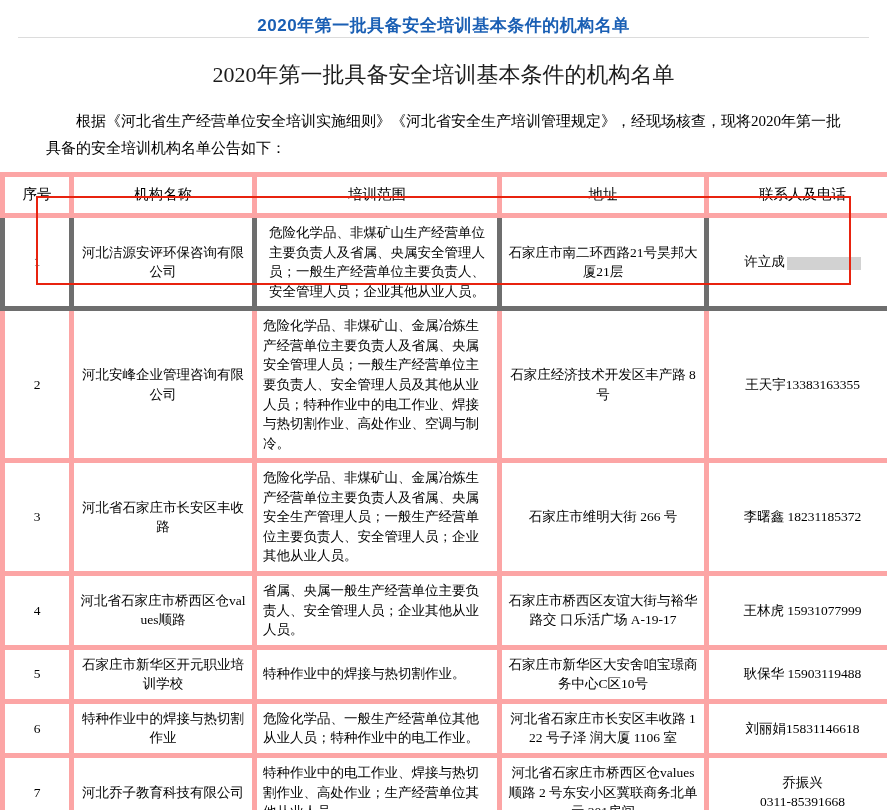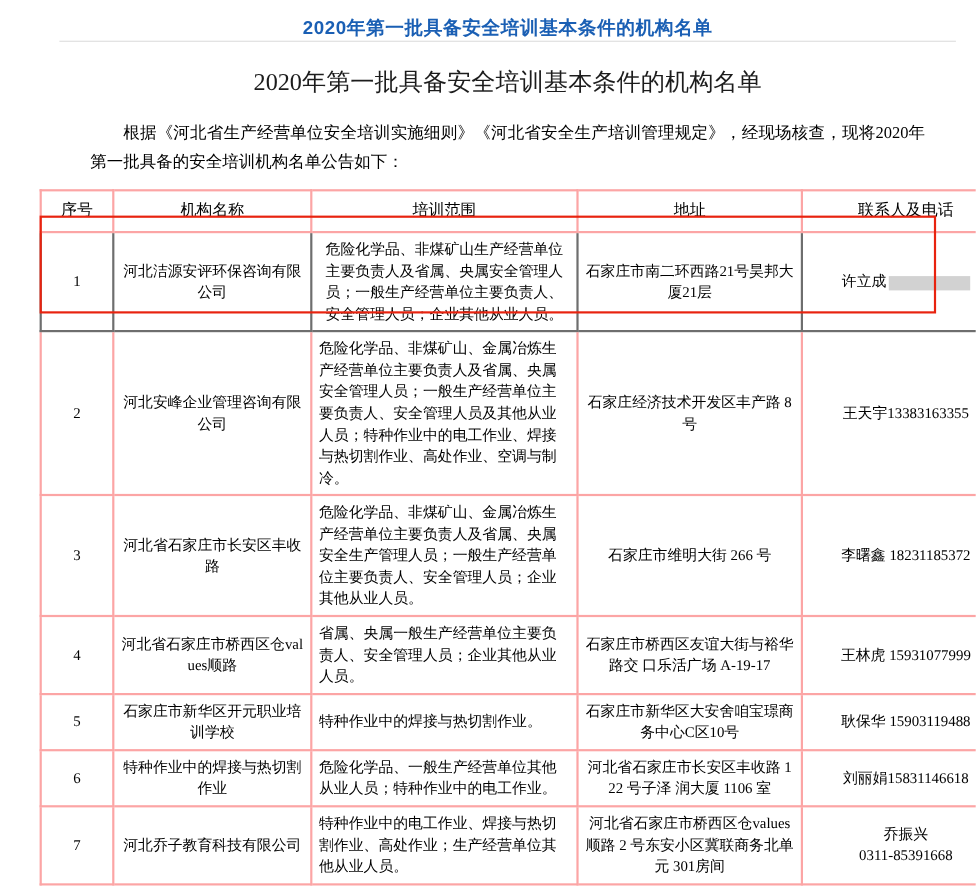--- a/index.html
+++ b/index.html
@@ -13,21 +13,20 @@
     overflow: hidden;
     font-family: "Liberation Sans", sans-serif;
     color: #000;
   }
   .page {
     position: relative;
     width: 887px;
     height: 810px;
     background: #fff;
     box-sizing: border-box;
-    padding-left: 36px;
   }
   .header-title {
     text-align: center;
     color: #1a5fb4;
     font-size: 17px;
     font-weight: bold;
     padding-top: 14px;
     letter-spacing: 0.5px;
   }
   .meta-bar {
@@ -65,21 +64,21 @@
   }
   table.main-table {
     border-collapse: collapse;
     margin: 6px auto 0 auto;
     width: 813px;
     table-layout: fixed;
     font-family: "Liberation Serif", serif;
   }
   table.main-table td,
   table.main-table th {
-    border: 2px solid #fca5a5;
+    border: 5px solid #fca5a5;
     padding: 5px 6px;
     font-size: 13.5px;
     line-height: 1.45;
     vertical-align: middle;
     word-break: break-all;
   }
   table.main-table th {
     text-align: center;
     font-weight: normal;
     font-size: 14.5px;

